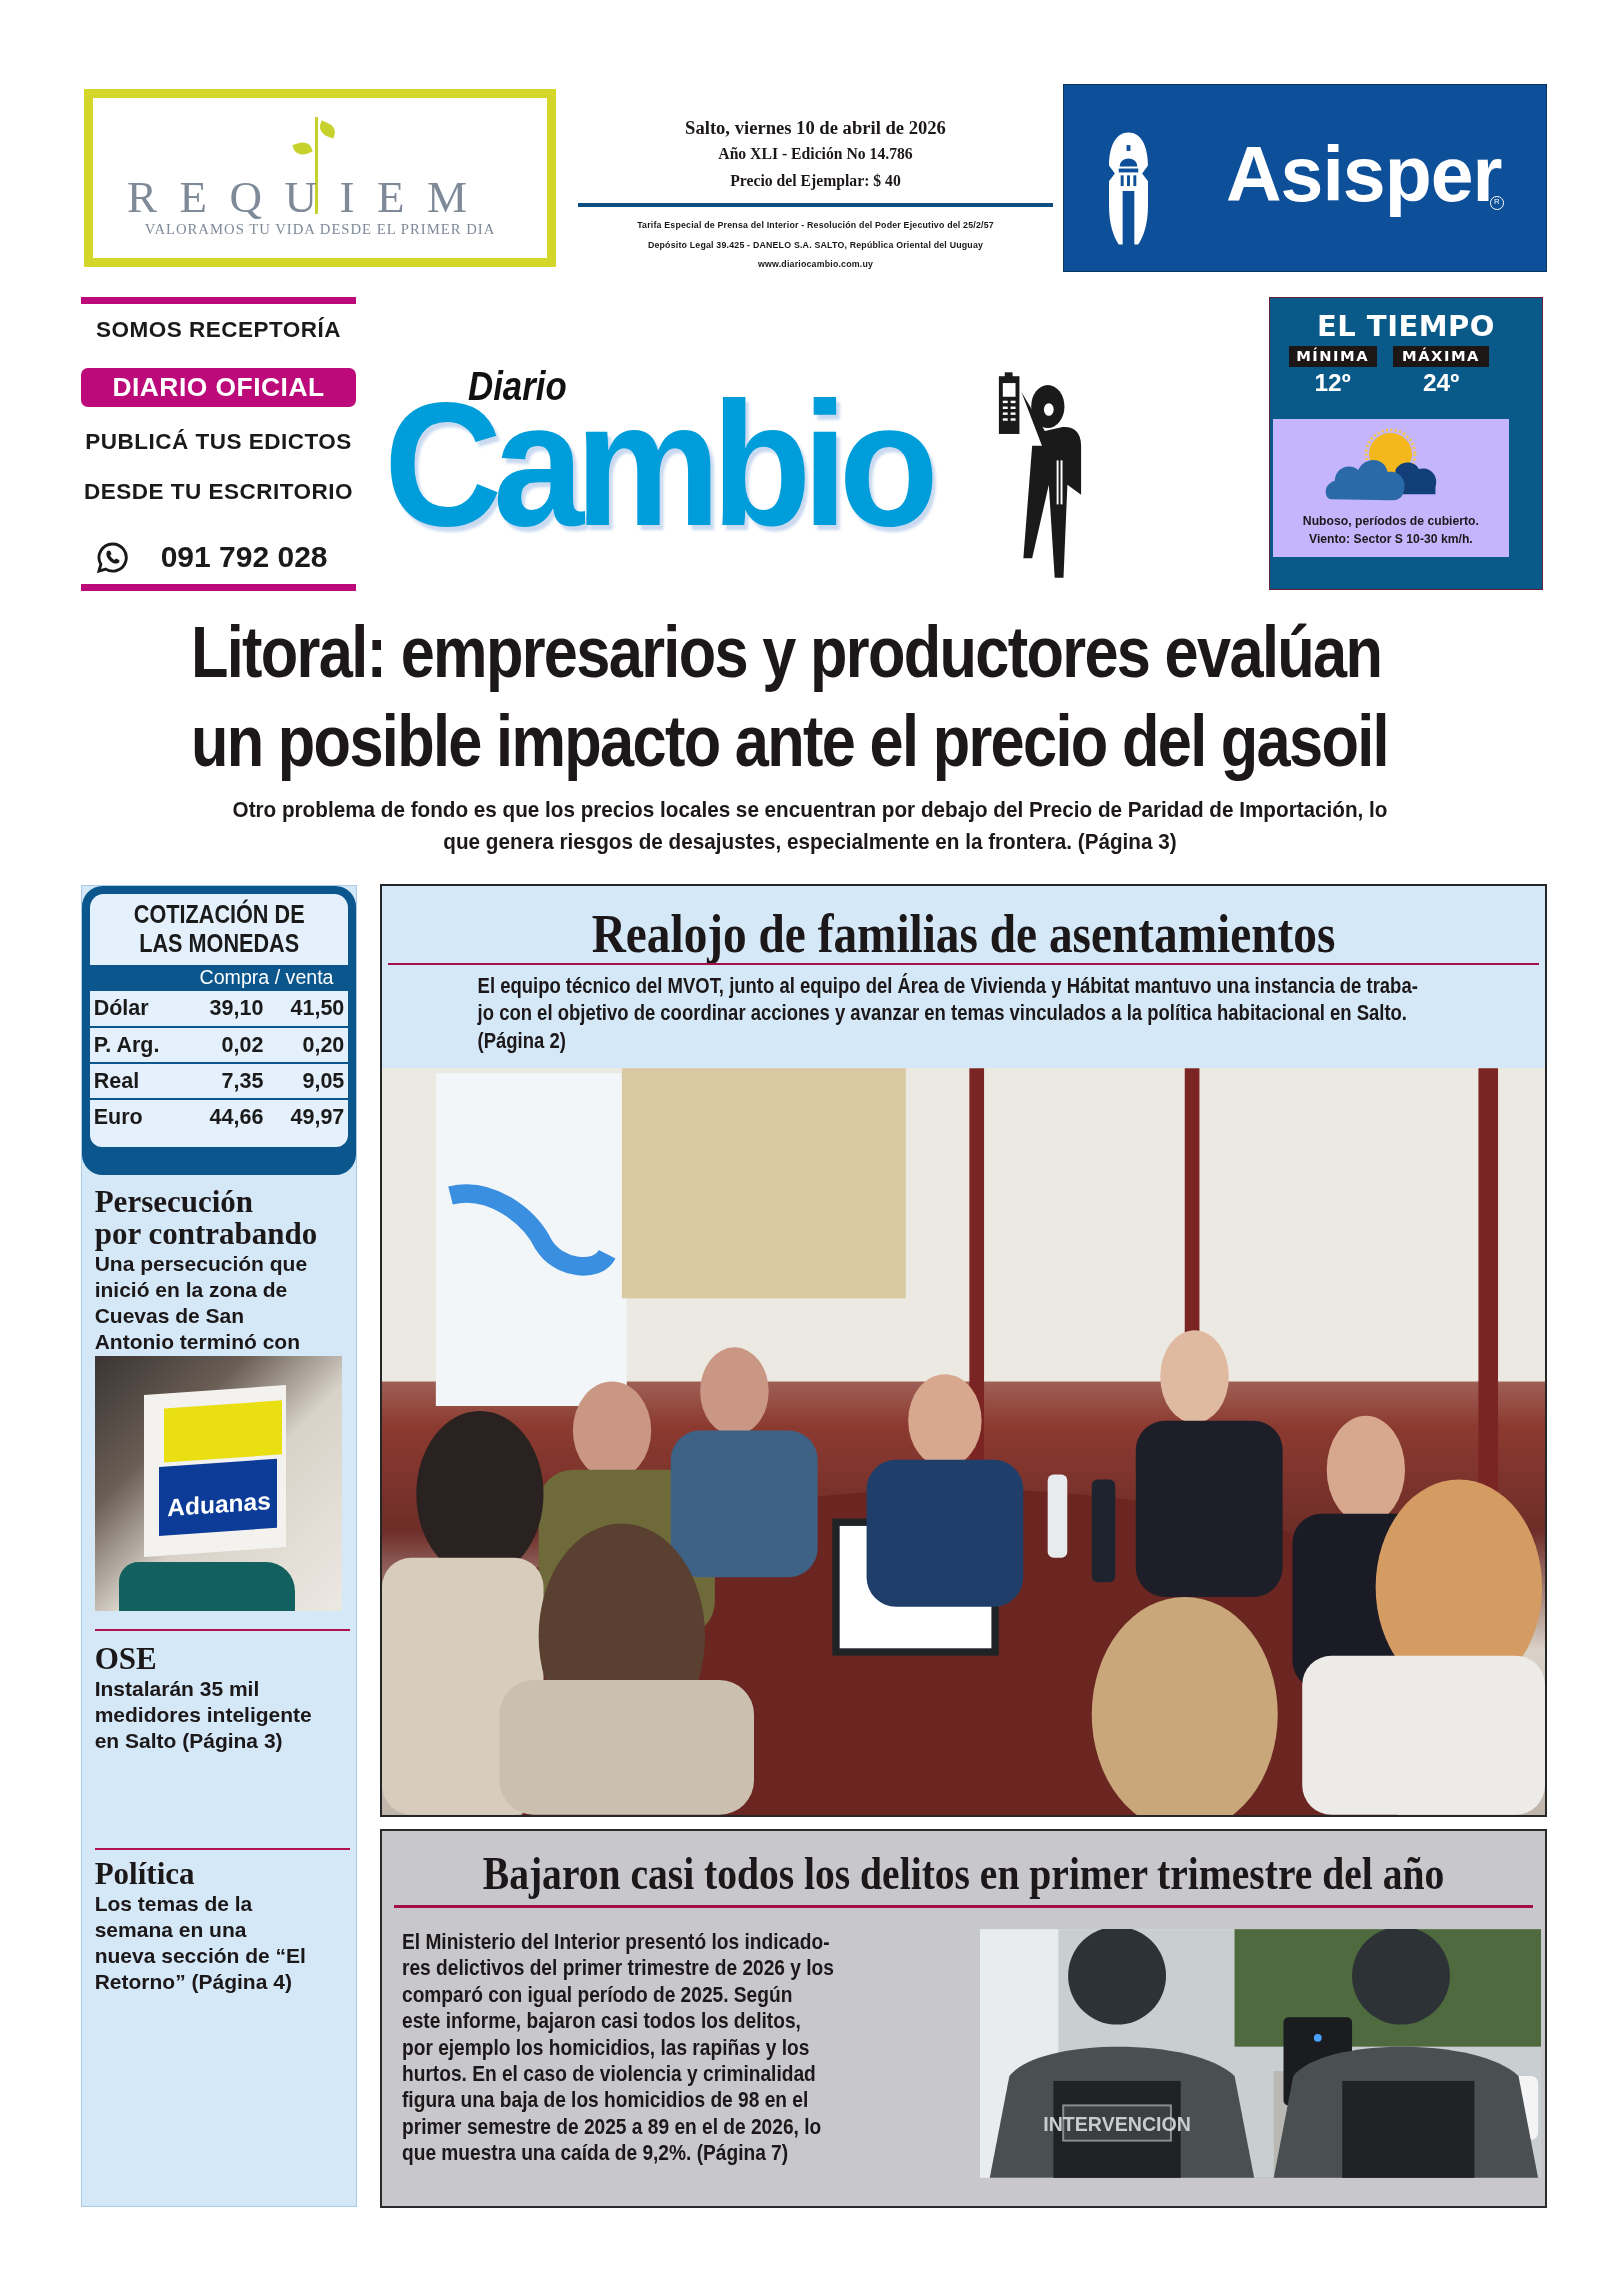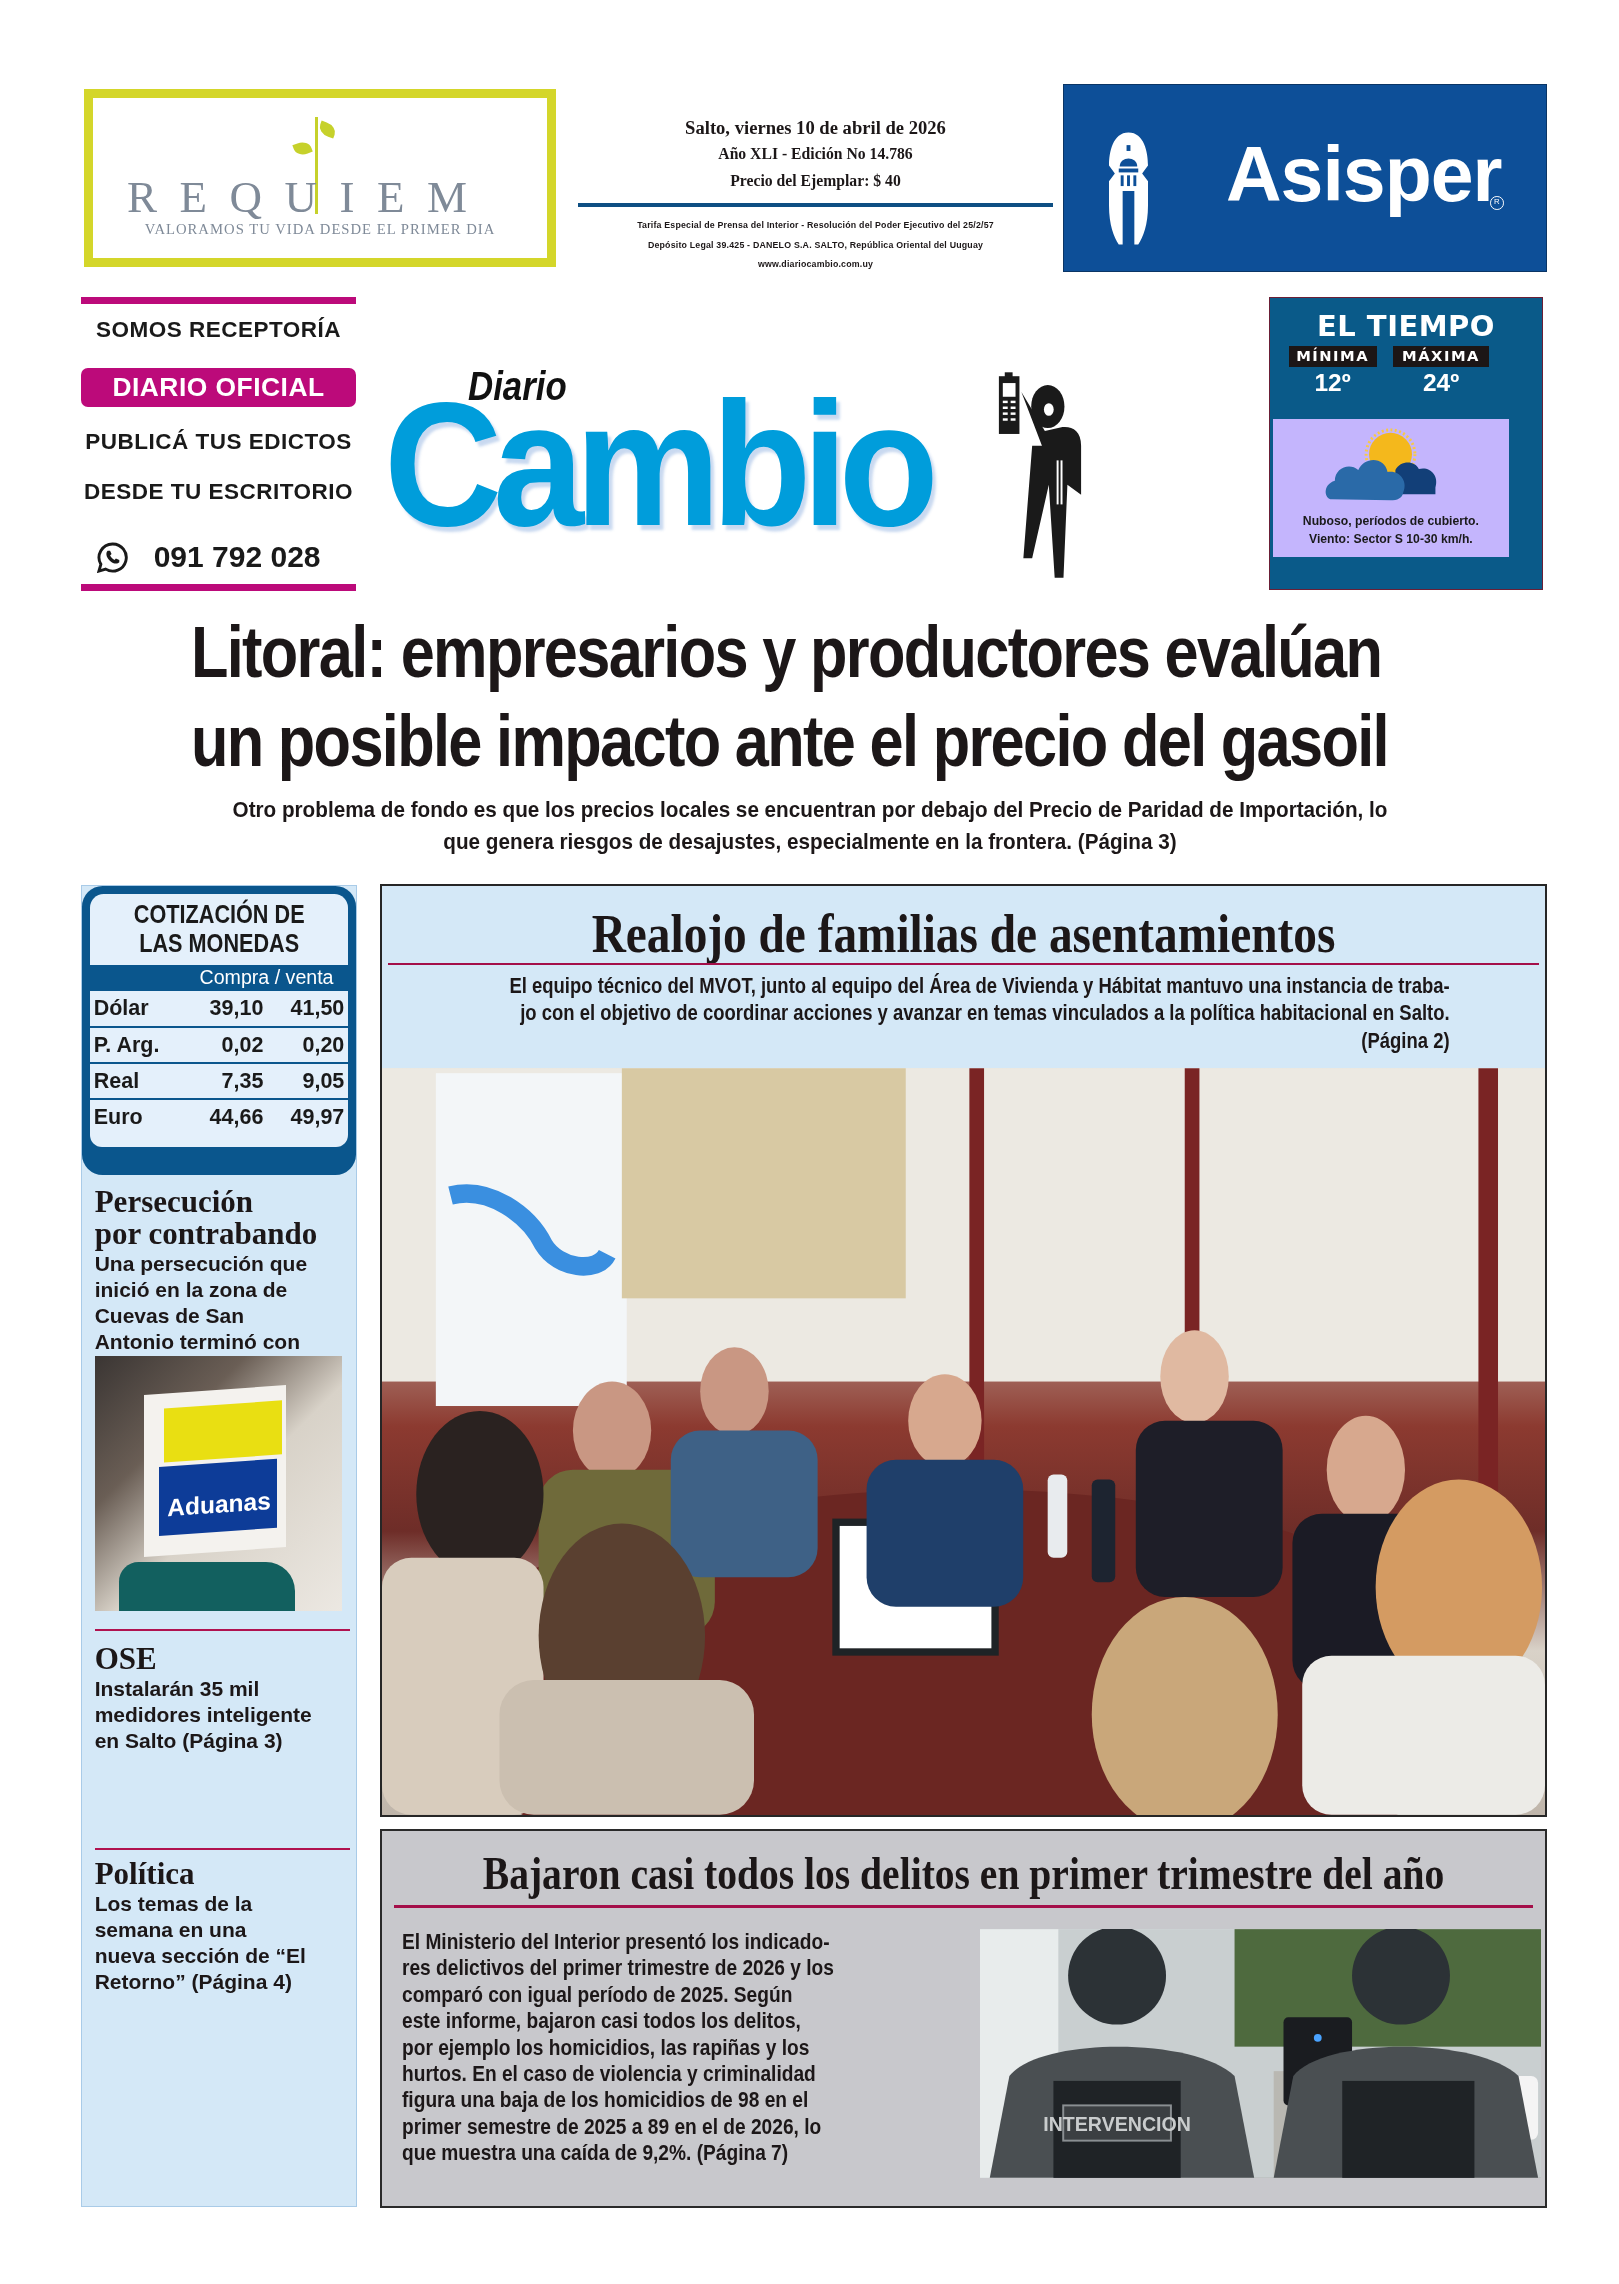--- a/index.html
+++ b/index.html
@@ -28,21 +28,21 @@
   #asisper { left: 1063px; top: 84px; width: 484px; height: 188px; background: #0d4f98; border: 1px solid #0a3565; }
   #asisper .emblem { position: absolute; left: 45px; top: 47px; width: 39px; height: 113px; }
   #asisper .brand { position: absolute; left: 162px; top: 45px; font-size: 77px; font-weight: bold; color: #fff; letter-spacing: -1px; }
   #asisper .reg { position: absolute; left: 426px; top: 111px; width: 13.7px; height: 13.7px; border: 1.5px solid #fff; border-radius: 50%; color: #fff; font-size: 7.8px; text-align: center; line-height: 10.8px; }
 
   
   #promo { left: 81px; top: 297px; width: 275px; height: 294px; }
   #promo .bar { position: absolute; left: 0; width: 275px; height: 6.9px; background: #bc0a7a; }
   #promo .line { position: absolute; left: 0; width: 275px; text-align: center; font-size: 22.5px; font-weight: bold; color: #1a1a1a; letter-spacing: 0.5px; }
   #promo .pill { position: absolute; left: 0; top: 71px; width: 275px; height: 39px; background: #bc0a7a; border-radius: 6.9px; color: #fff; font-size: 26.4px; font-weight: bold; text-align: center; line-height: 39px; letter-spacing: 0.5px; }
-  #promo .phone { position: absolute; left: 15.7px; top: 243px; display: flex; align-items: center; gap: 26px; }
+  #promo .phone { position: absolute; left: 15.7px; top: 243px; display: flex; align-items: center; gap: 33px; }
   #promo .phone span.num { font-size: 30px; font-weight: bold; color: #1a1a1a; }
 
   
   #logo { left: 372px; top: 343px; width: 881px; height: 240px; }
   #logo .diario { position: absolute; left: 96px; top: 19.6px; font-size: 41px; font-weight: bold; font-style: italic; color: #111; transform: scaleX(0.85); transform-origin: left; }
   #logo .cambio { position: absolute; left: 12.2px; top: 33px; font-size: 176px; font-weight: bold; color: #009ddb; letter-spacing: -9.8px; line-height: 1; transform: scaleX(0.93); transform-origin: left; text-shadow: 3.9px 4.9px 2.9px rgba(60,120,200,0.28); }
   #logo .figure { position: absolute; left: 622px; top: 29px; width: 137px; height: 211px; }
 
   
   #weather { left: 1269px; top: 297px; width: 274px; height: 293px; background: #0a5a89; border: 1.5px solid #6b1f36; }
@@ -83,21 +83,21 @@
   #aduanas-photo { position: absolute; left: 12.7px; top: 470px; width: 247px; height: 255px; background: linear-gradient(135deg, #3a3533 0%, #6a5e55 30%, #d8d2c8 55%, #ece8e2 100%); overflow: hidden; }
   #aduanas-photo .sign { position: absolute; left: 49px; top: 34px; width: 142px; height: 162px; background: #f4f2ee; transform: skewY(-4deg); }
   #aduanas-photo .yel { position: absolute; left: 19.6px; top: 14.7px; width: 118px; height: 54px; background: #e9df12; }
   #aduanas-photo .blu { position: absolute; left: 14.7px; top: 73px; width: 118px; height: 69px; background: #0d3c98; color: #fff; font-size: 24.5px; font-weight: bold; text-align: right; padding: 28px 5.9px 0 0; }
   #aduanas-photo .cloth { position: absolute; left: 24.5px; top: 206px; width: 176px; height: 59px; background: #12605f; border-radius: 19.6px 29px 0 0; }
 
   
   #realojo { left: 380px; top: 884px; width: 1167px; height: 933px; background: #d4e8f7; border: 2px solid #262626; }
   #realojo .t { position: absolute; left: 0; right: 0; top: 15.7px; text-align: center; font-family: "Liberation Serif", serif; font-weight: bold; font-size: 55px; color: #1c1718; transform: scaleX(0.86); white-space: nowrap; }
   #realojo .r { position: absolute; left: 5.9px; right: 5.9px; top: 77px; height: 2.4px; background: #a40f49; }
-  #realojo .b { position: absolute; left: 2.9px; right: 2.9px; top: 86px; text-align: right; font-size: 22px; font-weight: bold; line-height: 27.4px; color: #1c1718; }
+  #realojo .b { position: absolute; left: 2.9px; right: 2.9px; top: 86px; text-align: left; font-size: 22px; font-weight: bold; line-height: 27.4px; color: #1c1718; }
   #realojo .b div { transform: scaleX(0.84); white-space: nowrap; }
   #meeting-photo { position: absolute; left: 0; top: 182px; width: 1163px; height: 747px; overflow: hidden; background: linear-gradient(180deg, #e7e4dc 0%, #d6cfc3 24%, #8c3a30 48%, #6e2d28 62%, #d9d2c8 78%, #bfb5aa 100%); }
 
   
   #bajaron { left: 380px; top: 1829px; width: 1167px; height: 379px; background: #c8c8cc; border: 2px solid #2a2a2a; }
   #bajaron .t { position: absolute; left: 0; right: 0; top: 15.7px; text-align: center; font-family: "Liberation Serif", serif; font-weight: bold; font-size: 46px; color: #1c1718; transform: scaleX(0.86); white-space: nowrap; }
   #bajaron .r { position: absolute; left: 11.8px; right: 11.8px; top: 74px; height: 3.4px; background: #a40f49; }
   #bajaron .b { position: absolute; left: 19.6px; top: 98px; width: 568px; font-size: 22px; font-weight: bold; line-height: 26.4px; color: #1c1718; }
   #bajaron .b div { transform: scaleX(0.87); transform-origin: left; white-space: nowrap; }
   #police-photo { position: absolute; left: 598px; top: 98px; width: 561px; height: 249px; overflow: hidden; background: linear-gradient(180deg, #dfe6e8 0%, #9aa79a 35%, #6a7a5a 55%, #b6b6b0 75%, #8a8a88 100%); }

